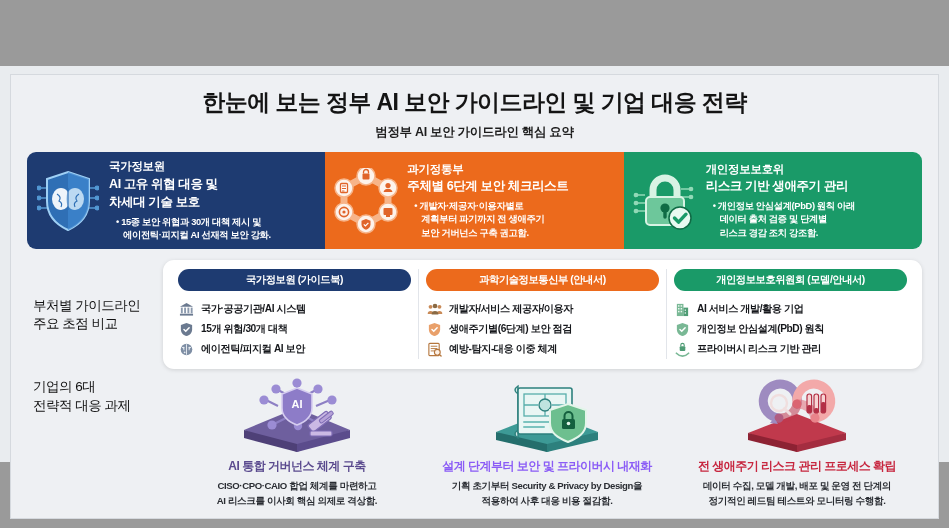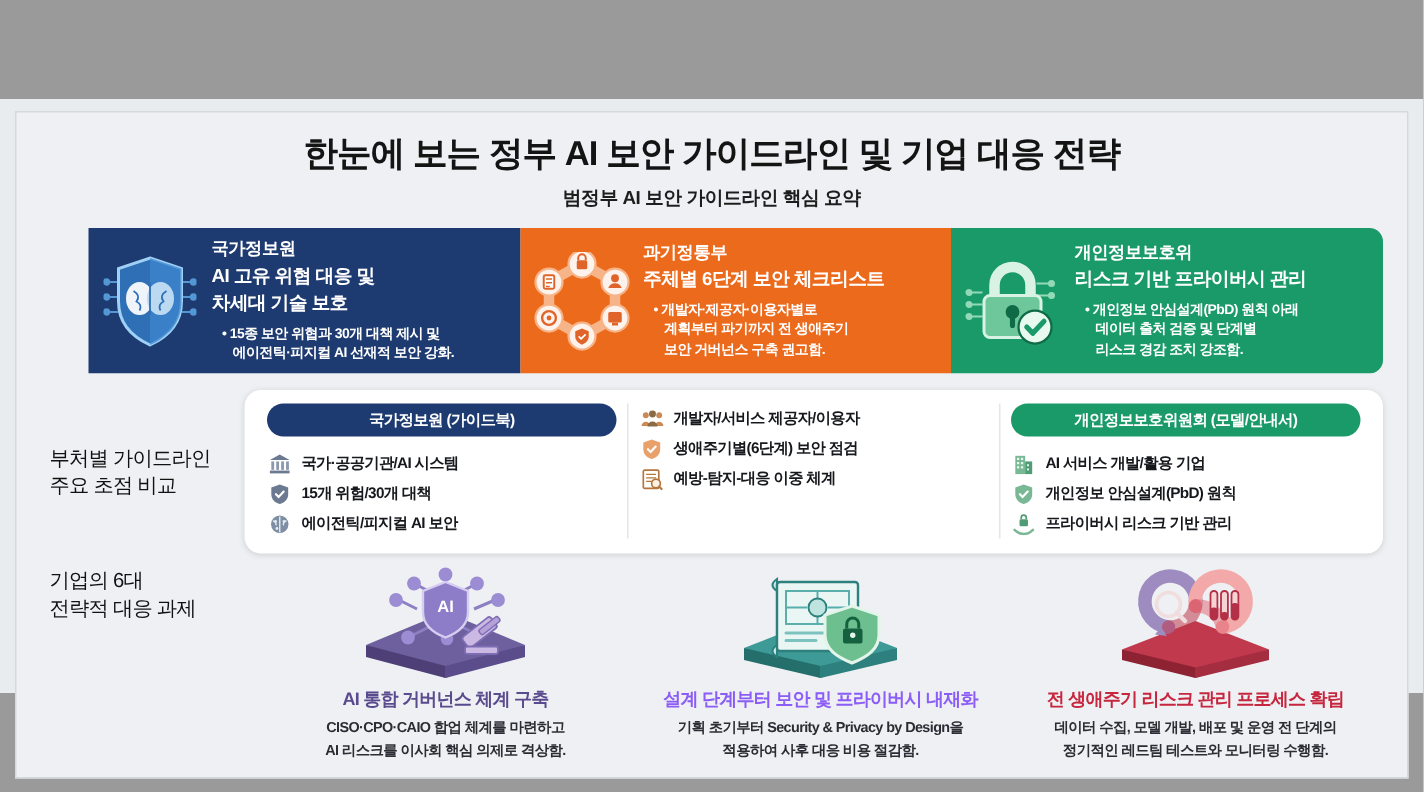--- a/index.html
+++ b/index.html
@@ -61,21 +61,21 @@
     height: 97px;
   }
   .band-col {
     flex: 1;
     display: flex;
     align-items: center;
     gap: 6px;
     padding: 7px 8px 7px 6px;
     position: relative;
   }
-  .band-col.nis  { background: #1e3b71; margin-left: 32px; }
+  .band-col.nis  { background: #1e3b71; }
   .band-col.msit { background: #ec6a1c; }
   .band-col.pipc { background: #1a9a68; }
 
   .band-ico { width: 70px; flex: 0 0 70px; display: flex; align-items: center; justify-content: center; }
   .band-txt { flex: 1; color: #fff; }
 
   .band-org  { font-size: 11.5px; font-weight: 700; letter-spacing: -0.3px; line-height: 1.35; }
   .band-head { font-size: 12.5px; font-weight: 700; letter-spacing: -0.4px; line-height: 1.35; margin-top: 1px; }
   .band-bullet {
     font-size: 9.3px; font-weight: 700; line-height: 1.45;
@@ -275,21 +275,21 @@
             <path d="M20 28 v-7 a12 12 0 0 1 24 0 v7" fill="none" stroke="#d8f3e4" stroke-width="7"></path>
             <rect x="13" y="28" width="38" height="28" rx="4" fill="#6dc79b" stroke="#d8f3e4" stroke-width="2"></rect>
             <circle cx="32" cy="39" r="4.6" fill="#0f6b45"></circle>
             <path d="M32 42 v6" stroke="#0f6b45" stroke-width="3.4" stroke-linecap="round"></path>
             <circle cx="47" cy="49" r="11" fill="#e8f9f0" stroke="#0f6b45" stroke-width="1.5"></circle>
             <path d="M41.5 49 l4 4.2 l7.5 -8" stroke="#1a9a68" stroke-width="3.4" fill="none" stroke-linecap="round" stroke-linejoin="round"></path>
           </svg>
         </div>
         <div class="band-txt">
           <div class="band-org">개인정보보호위</div>
-          <div class="band-head">리스크 기반 프라이버시 관리</div>
+          <div class="band-head">리스크 기반 생애주기 관리</div>
           <div class="band-bullet">
             <span class="ln">• 개인정보 안심설계(PbD) 원칙 아래</span>
             <span class="ln">데이터 출처 검증 및 단계별</span>
             <span class="ln">리스크 경감 조치 강조함.</span>
           </div>
         </div>
       </div>
     </div>
 
     <div class="compare-row">
@@ -332,20 +332,21 @@
                   <circle cx="5" cy="6" r="1" fill="#e7ecf2"></circle>
                   <circle cx="11" cy="6" r="1" fill="#e7ecf2"></circle>
                   <circle cx="6" cy="11" r="1" fill="#e7ecf2"></circle>
                 </svg>
             </span>
             <span>에이전틱/피지컬 AI 보안</span>
           </div>
         </div>
 
         <div class="cmp-col">
+          <div class="pill msit">과학기술정보통신부 (안내서)</div>
           <div class="cmp-item">
             <span class="cmp-ico">
               <svg width="16" height="15" viewBox="0 0 18 16">
                   <circle cx="4" cy="5" r="2.2" fill="#c98a57"></circle>
                   <path d="M.8 13 a3.2 3.2 0 0 1 6.4 0 Z" fill="#c98a57"></path>
                   <circle cx="14" cy="5" r="2.2" fill="#c98a57"></circle>
                   <path d="M10.8 13 a3.2 3.2 0 0 1 6.4 0 Z" fill="#c98a57"></path>
                   <circle cx="9" cy="4" r="2.6" fill="#8a6a44"></circle>
                   <path d="M5.2 13.5 a3.8 3.8 0 0 1 7.6 0 Z" fill="#8a6a44"></path>
                 </svg>

